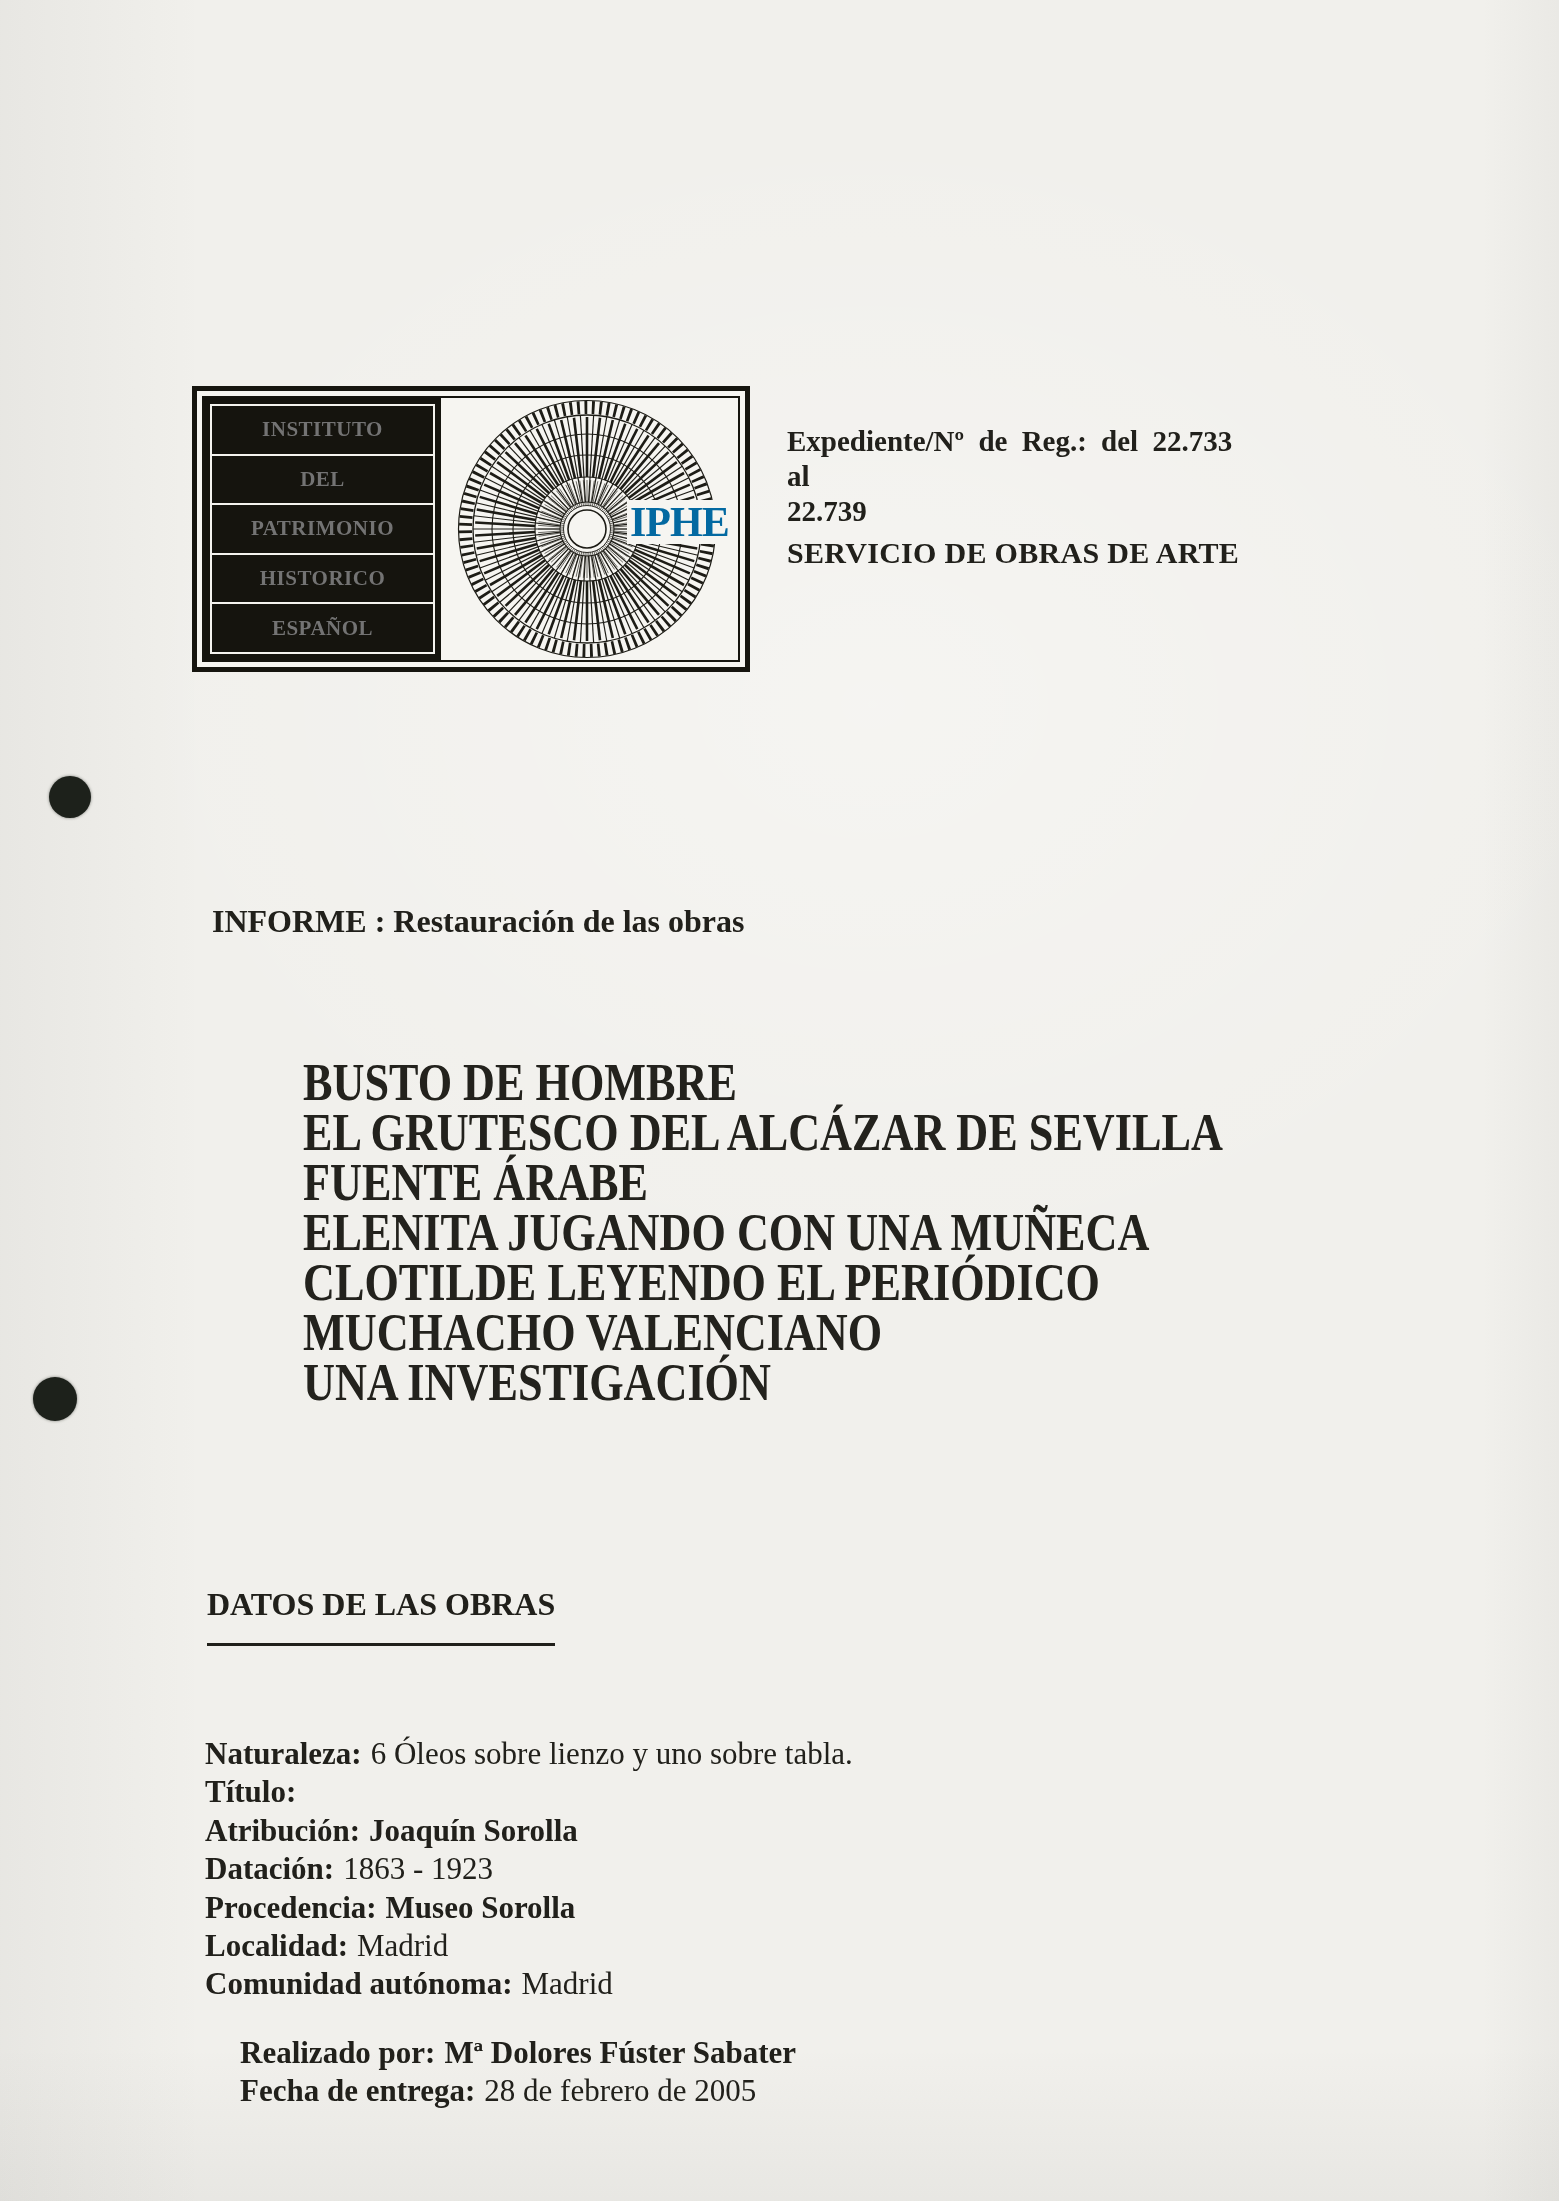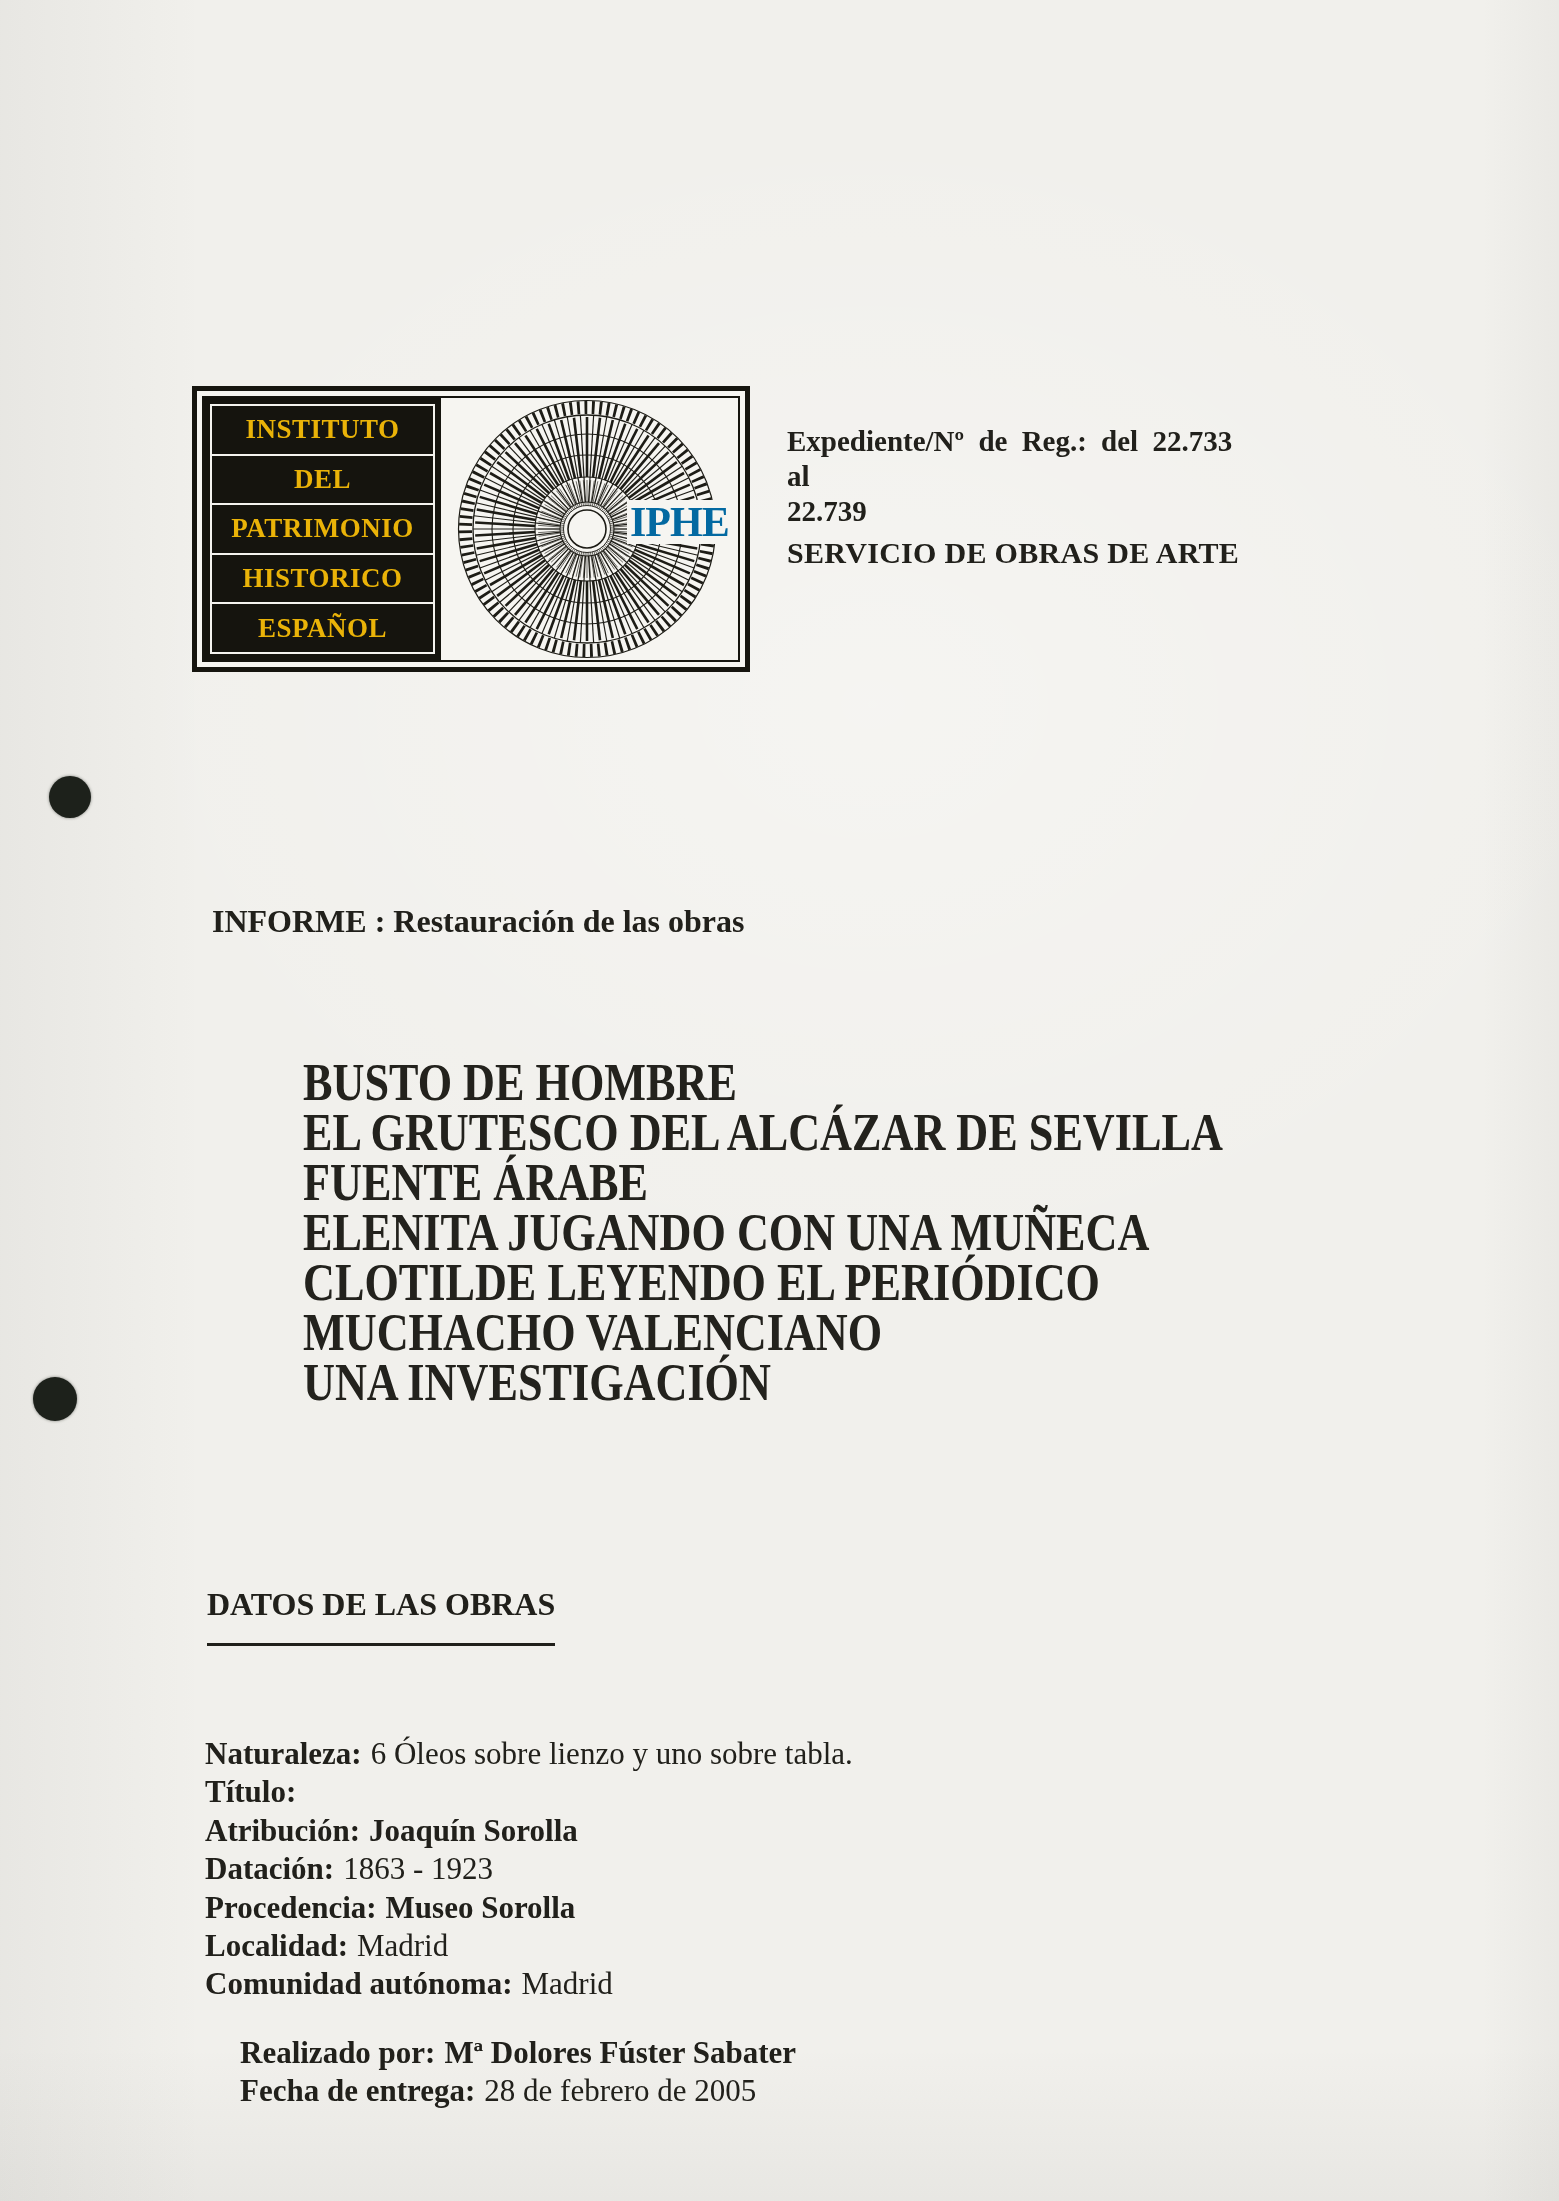--- a/index.html
+++ b/index.html
@@ -29,21 +29,21 @@
   }
   .logo-left{
     box-sizing:border-box;width:237px;background:#15140e;padding:6px;flex:none;
   }
   .logo-left-frame{
     box-sizing:border-box;height:100%;border:2px solid #f4f3ee;
     display:flex;flex-direction:column;
   }
   .logo-row{
     flex:1;display:flex;align-items:center;justify-content:center;
-    color:#eab308;font-weight:bold;font-size:27px;letter-spacing:0.5px;
+    color:#737373;font-weight:bold;font-size:21px;letter-spacing:0.5px;
     border-bottom:2px solid #f4f3ee;
   }
   .logo-row:last-child{border-bottom:none;}
   .logo-right{flex:1;position:relative;background:#f6f5f1;overflow:hidden;}
   .logo-right svg{position:absolute;left:0;top:0;}
   .iphe-acronym{
     position:absolute;left:186px;top:102px;
     font-size:42px;font-weight:bold;letter-spacing:-1px;line-height:1;
     color:#0369a1;background:#f6f5f1;padding:1px 3px;
   }

